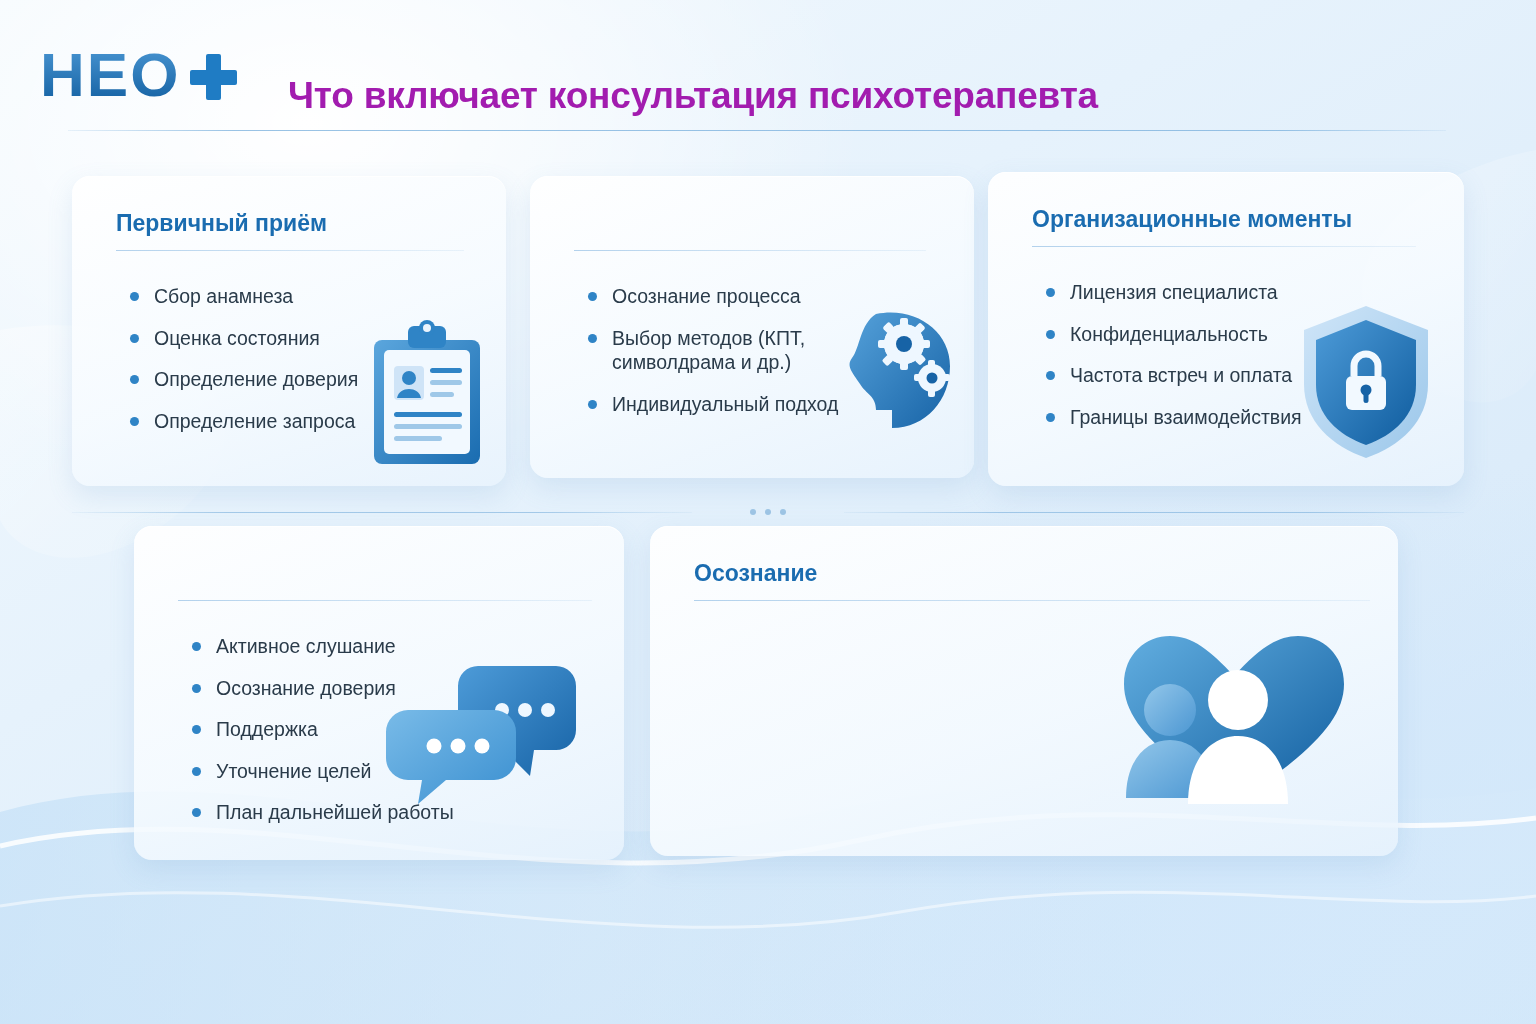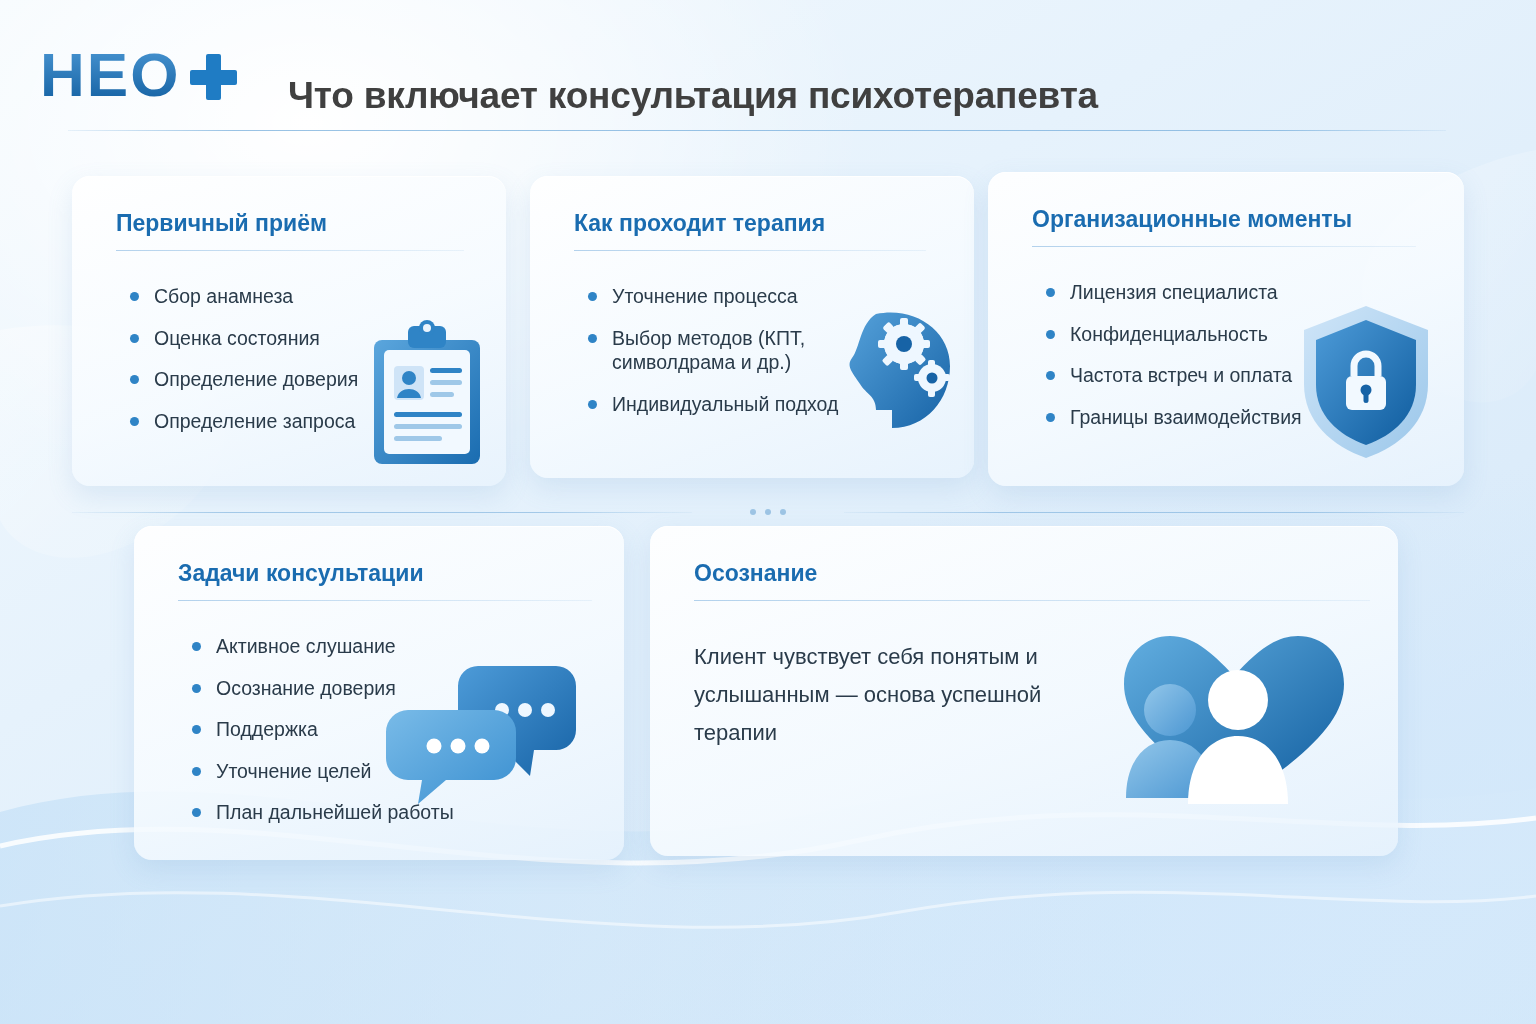--- a/index.html
+++ b/index.html
@@ -45,21 +45,21 @@
     width: 205px;
     height: 62px;
   }
   .page-title {
     position: absolute;
     left: 248px;
     top: 58px;
     transform: translateY(-50%);
     font-size: 37px;
     font-weight: bold;
-    color: #404040;
+    color: #a21caf;
     letter-spacing: -0.2px;
     white-space: nowrap;
     text-align: center;
   }
   .header-rule {
     position: absolute;
     left: 28px;
     right: 2px;
     top: 92px;
     height: 1px;
@@ -257,24 +257,23 @@
       <rect x="66" y="62" width="32" height="5" rx="2.5" fill="#9fc8e8"></rect>
       <rect x="66" y="74" width="24" height="5" rx="2.5" fill="#9fc8e8"></rect>
       <rect x="30" y="94" width="68" height="5" rx="2.5" fill="#2f84c6"></rect>
       <rect x="30" y="106" width="68" height="5" rx="2.5" fill="#9fc8e8"></rect>
       <rect x="30" y="118" width="48" height="5" rx="2.5" fill="#9fc8e8"></rect>
     </svg>
   </div>
 </div>
 
 <div class="card" id="card-therapy">
-  <div class="card-title">Как проходит терапия</div>
   <div class="card-rule"></div>
   <ul class="bullets">
-    <li>Уточнение процесса</li>
+    <li>Осознание процесса</li>
     <li>Выбор методов (КПТ, символдрама и др.)</li>
     <li>Индивидуальный подход</li>
   </ul>
   <div class="card-icon" id="icon-head">
     <svg viewBox="0 0 130 132" width="130" height="132">
       <defs>
         <linearGradient id="hg1" x1="0" y1="0" x2="1" y2="1">
           <stop offset="0%" stop-color="#55a1da"></stop>
             <stop offset="100%" stop-color="#1763a6"></stop>
         </linearGradient>
@@ -342,21 +341,20 @@
   <div class="line left"></div>
   <div class="dots">
     <span></span>
     <span></span>
     <span></span>
   </div>
   <div class="line right"></div>
 </div>
 
 <div class="card" id="card-tasks">
-  <div class="card-title">Задачи консультации</div>
   <div class="card-rule"></div>
   <ul class="bullets">
     <li>Активное слушание</li>
     <li>Осознание доверия</li>
     <li>Поддержка</li>
     <li>Уточнение целей</li>
     <li>План дальнейшей работы</li>
   </ul>
   <div class="card-icon" id="icon-chat">
     <svg viewBox="0 0 200 160" width="200" height="160">
@@ -378,21 +376,20 @@
       <circle cx="52" cy="92" r="7.5" fill="#ffffff"></circle>
       <circle cx="76" cy="92" r="7.5" fill="#ffffff"></circle>
       <circle cx="100" cy="92" r="7.5" fill="#ffffff"></circle>
     </svg>
   </div>
 </div>
 
 <div class="card" id="card-result">
   <div class="card-title">Осознание</div>
   <div class="card-rule"></div>
-  <div class="result-text">Клиент чувствует себя понятым и услышанным — основа успешной терапии</div>
   <div class="card-icon" id="icon-people">
     <svg viewBox="0 0 272 200" width="272" height="200">
       <defs>
         <linearGradient id="ht1" x1="0" y1="0" x2="1" y2="1">
           <stop offset="0%" stop-color="#62aee0"></stop>
             <stop offset="100%" stop-color="#0f5c9e"></stop>
         </linearGradient>
         <linearGradient id="pp1" x1="0" y1="0" x2="1" y2="1">
           <stop offset="0%" stop-color="#93c7ea"></stop>
             <stop offset="100%" stop-color="#4b96d2"></stop>

